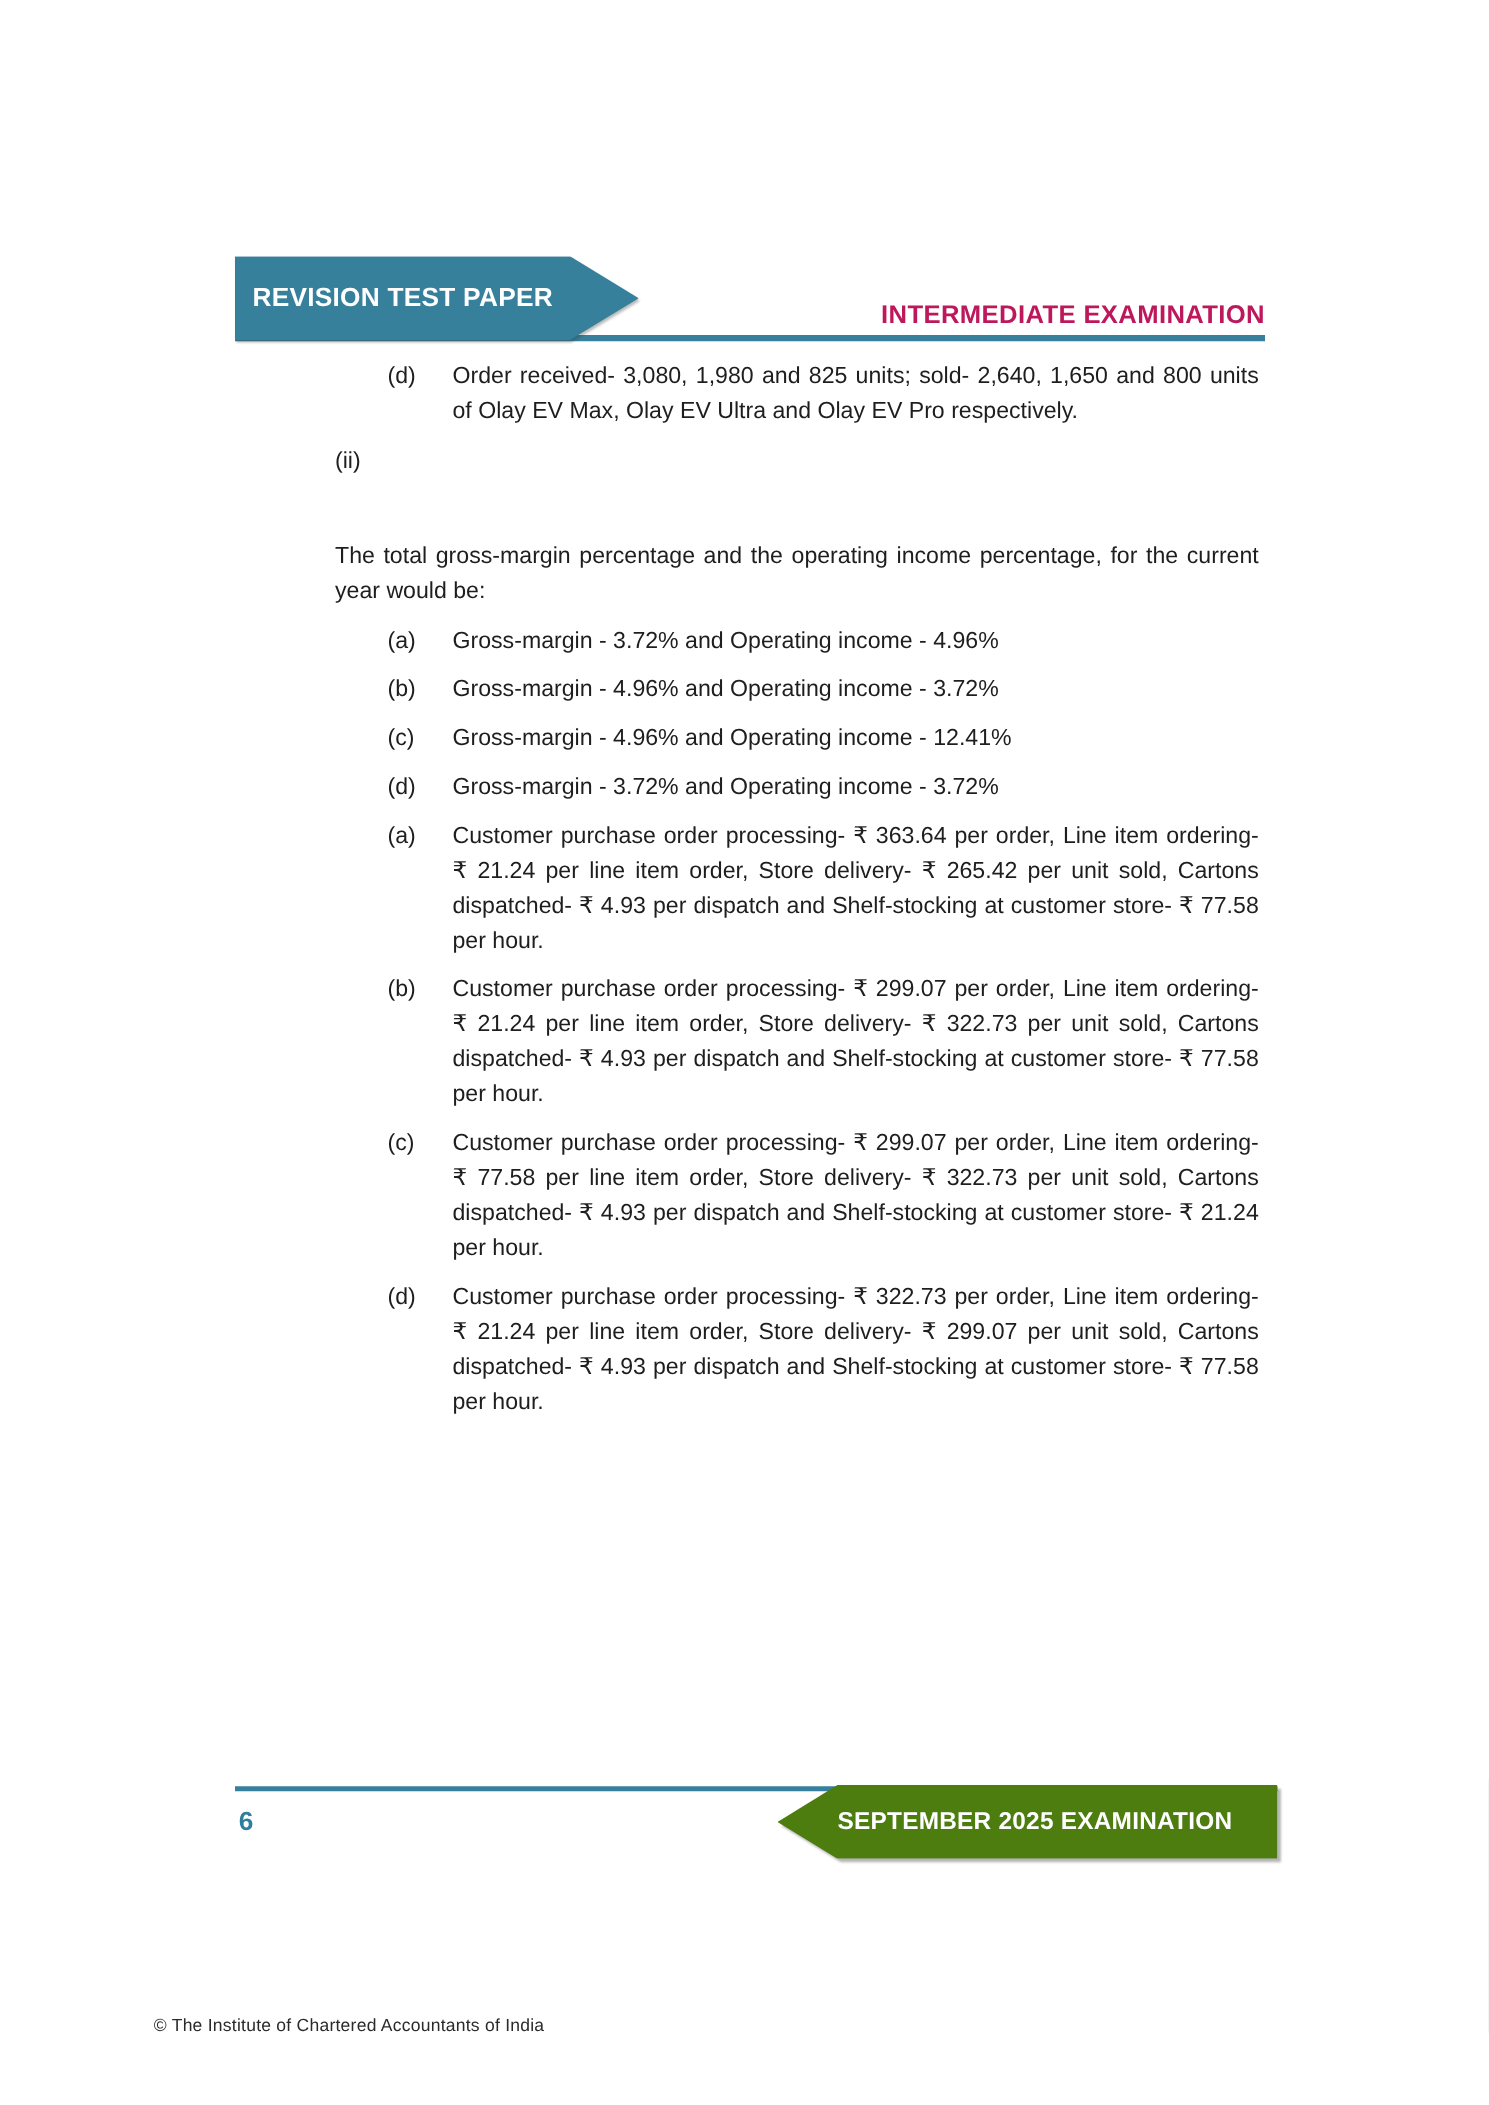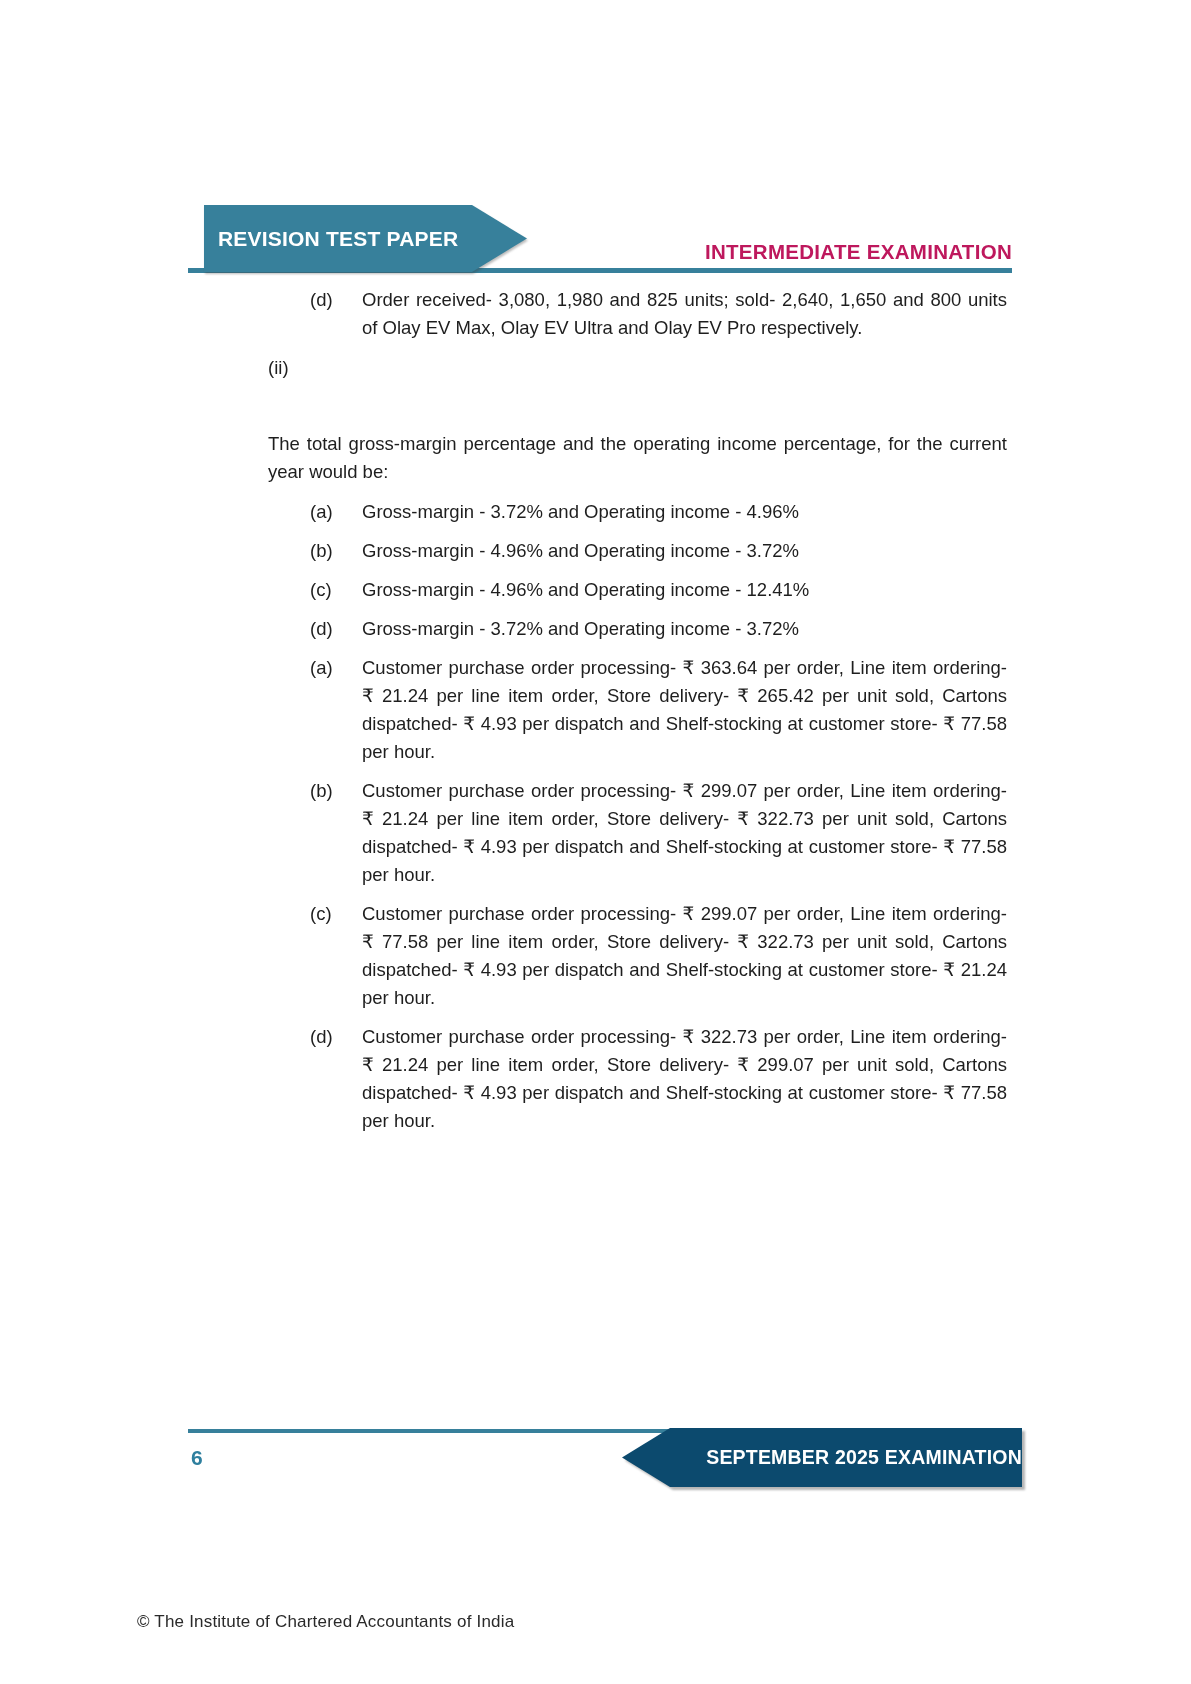--- a/index.html
+++ b/index.html
@@ -24,21 +24,21 @@
     height: 68px;
   }
   .header-rule {
     position: absolute;
     left: 0; right: 0; bottom: 0;
     height: 5px;
     background: #37809B;
   }
   .header-banner {
     position: absolute;
-    left: 16px; top: 0;
+    left: 0; top: 0;
     width: 323px;
     height: 67px;
     background: #37809B;
     clip-path: polygon(0 0, 268px 0, 100% 50%, 268px 100%, 0 100%);
     display: flex;
     align-items: center;
     padding-left: 14px;
   }
   .header-banner-wrap { filter: drop-shadow(1px 2px 1px rgba(60,60,60,0.35)); position:absolute; inset:0; }
   .header-banner span {
@@ -96,47 +96,47 @@
     position: absolute;
     right: 0;
     top: -1px;
     width: 400px;
     height: 59px;
     filter: drop-shadow(3px 3px 1px rgba(90,90,90,0.45));
   }
   .footer-banner {
     width: 100%;
     height: 100%;
-    background: #0c4a6e;
+    background: #4d7c0f;
     clip-path: polygon(0 50%, 48px 0, 100% 0, 100% 100%, 48px 100%);
     display: flex;
     align-items: center;
-    justify-content: flex-end;
+    justify-content: flex-start;
     padding-left: 48px;
   }
   .footer-banner span {
     color: #ffffff;
     font-weight: bold;
     font-size: 19.5px;
     letter-spacing: 0.2px;
     white-space: nowrap;
   }
   .page-number {
     position: absolute;
     left: 3px;
     top: 17px;
     color: #2E7F9E;
     font-weight: bold;
     font-size: 21px;
   }
   .copyright {
     position: absolute;
-    left: 137px;
+    left: 123px;
     top: 1612px;
-    font-size: 17px;
+    font-size: 14px;
     color: #2a2a2a;
     letter-spacing: 0.2px;
   }
 </style>
 </head>
 <body>
 
 <div class="page">
 
   <div class="header">

